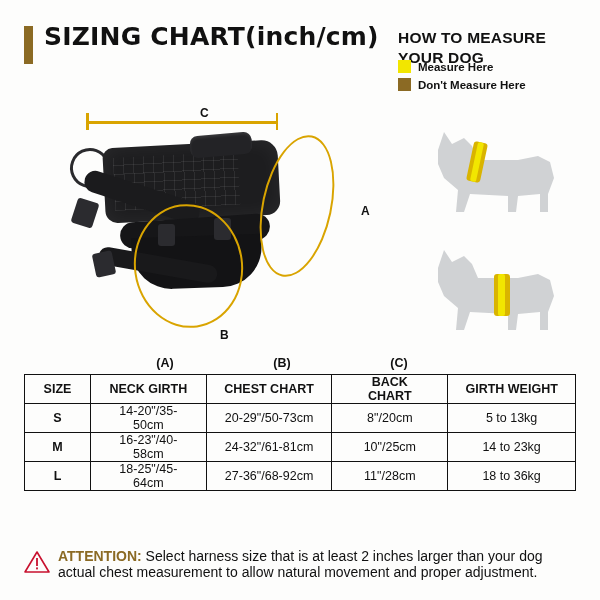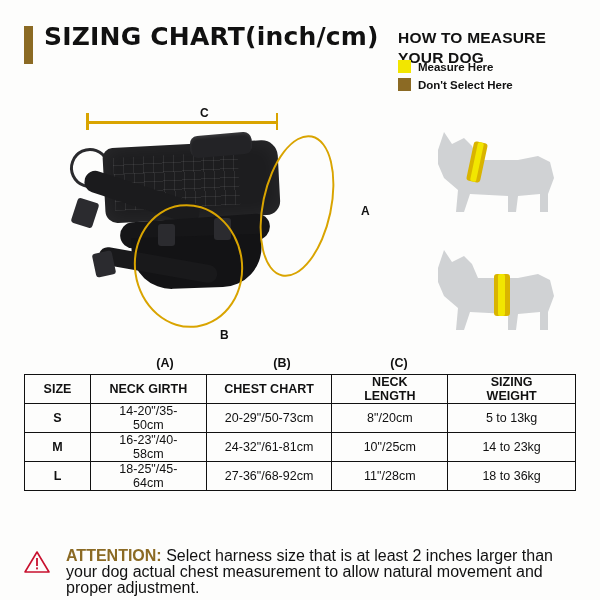--- a/index.html
+++ b/index.html
@@ -315,24 +315,23 @@
   }
   .warn-icon {
     flex: 0 0 auto;
     width: 26px;
     height: 24px;
     margin-right: 8px;
     position: relative;
     top: 2px;
   }
   .attention-text {
-    font-size: 16px;
+    font-size: 14px;
     line-height: 16px;
     color: #111;
-    margin-left: 8px;
   }
   .attention-text .kw {
     color: #8b6a24;
     font-weight: bold;
   }
 </style>
 </head>
 <body>
 
 <div class="page">
@@ -343,21 +342,21 @@
     <div class="how-title">HOW TO MEASURE YOUR DOG</div>
   </div>
 
   <div class="legend">
     <div class="legend-row">
       <span class="legend-swatch" style="background:#f2e600"></span>
       <span class="legend-label">Measure Here</span>
     </div>
     <div class="legend-row">
       <span class="legend-swatch" style="background:#8b6a24"></span>
-      <span class="legend-label">Don't Select Here</span>
+      <span class="legend-label">Don't Measure Here</span>
     </div>
   </div>
 
   <div class="photo-area">
 
     <div class="harness-photo">
       <div class="h-leash"></div>
       <div class="h-body"></div>
       <div class="h-handle"></div>
       <div class="h-neckstrap"></div>
@@ -416,22 +415,22 @@
         <col class="c1">
         <col class="c2">
         <col class="c3">
         <col class="c4">
     </colgroup>
     <thead>
       <tr>
         <th>SIZE</th>
         <th>NECK GIRTH</th>
         <th>CHEST CHART</th>
-        <th>NECK LENGTH</th>
-        <th>SIZING WEIGHT</th>
+        <th>BACK CHART</th>
+        <th>GIRTH WEIGHT</th>
       </tr>
     </thead>
     <tbody>
       <tr>
         <td class="size-cell">S</td>
         <td>14-20"/35-50cm</td>
         <td>20-29"/50-73cm</td>
         <td>8"/20cm</td>
         <td>5 to 13kg</td>
       </tr>

